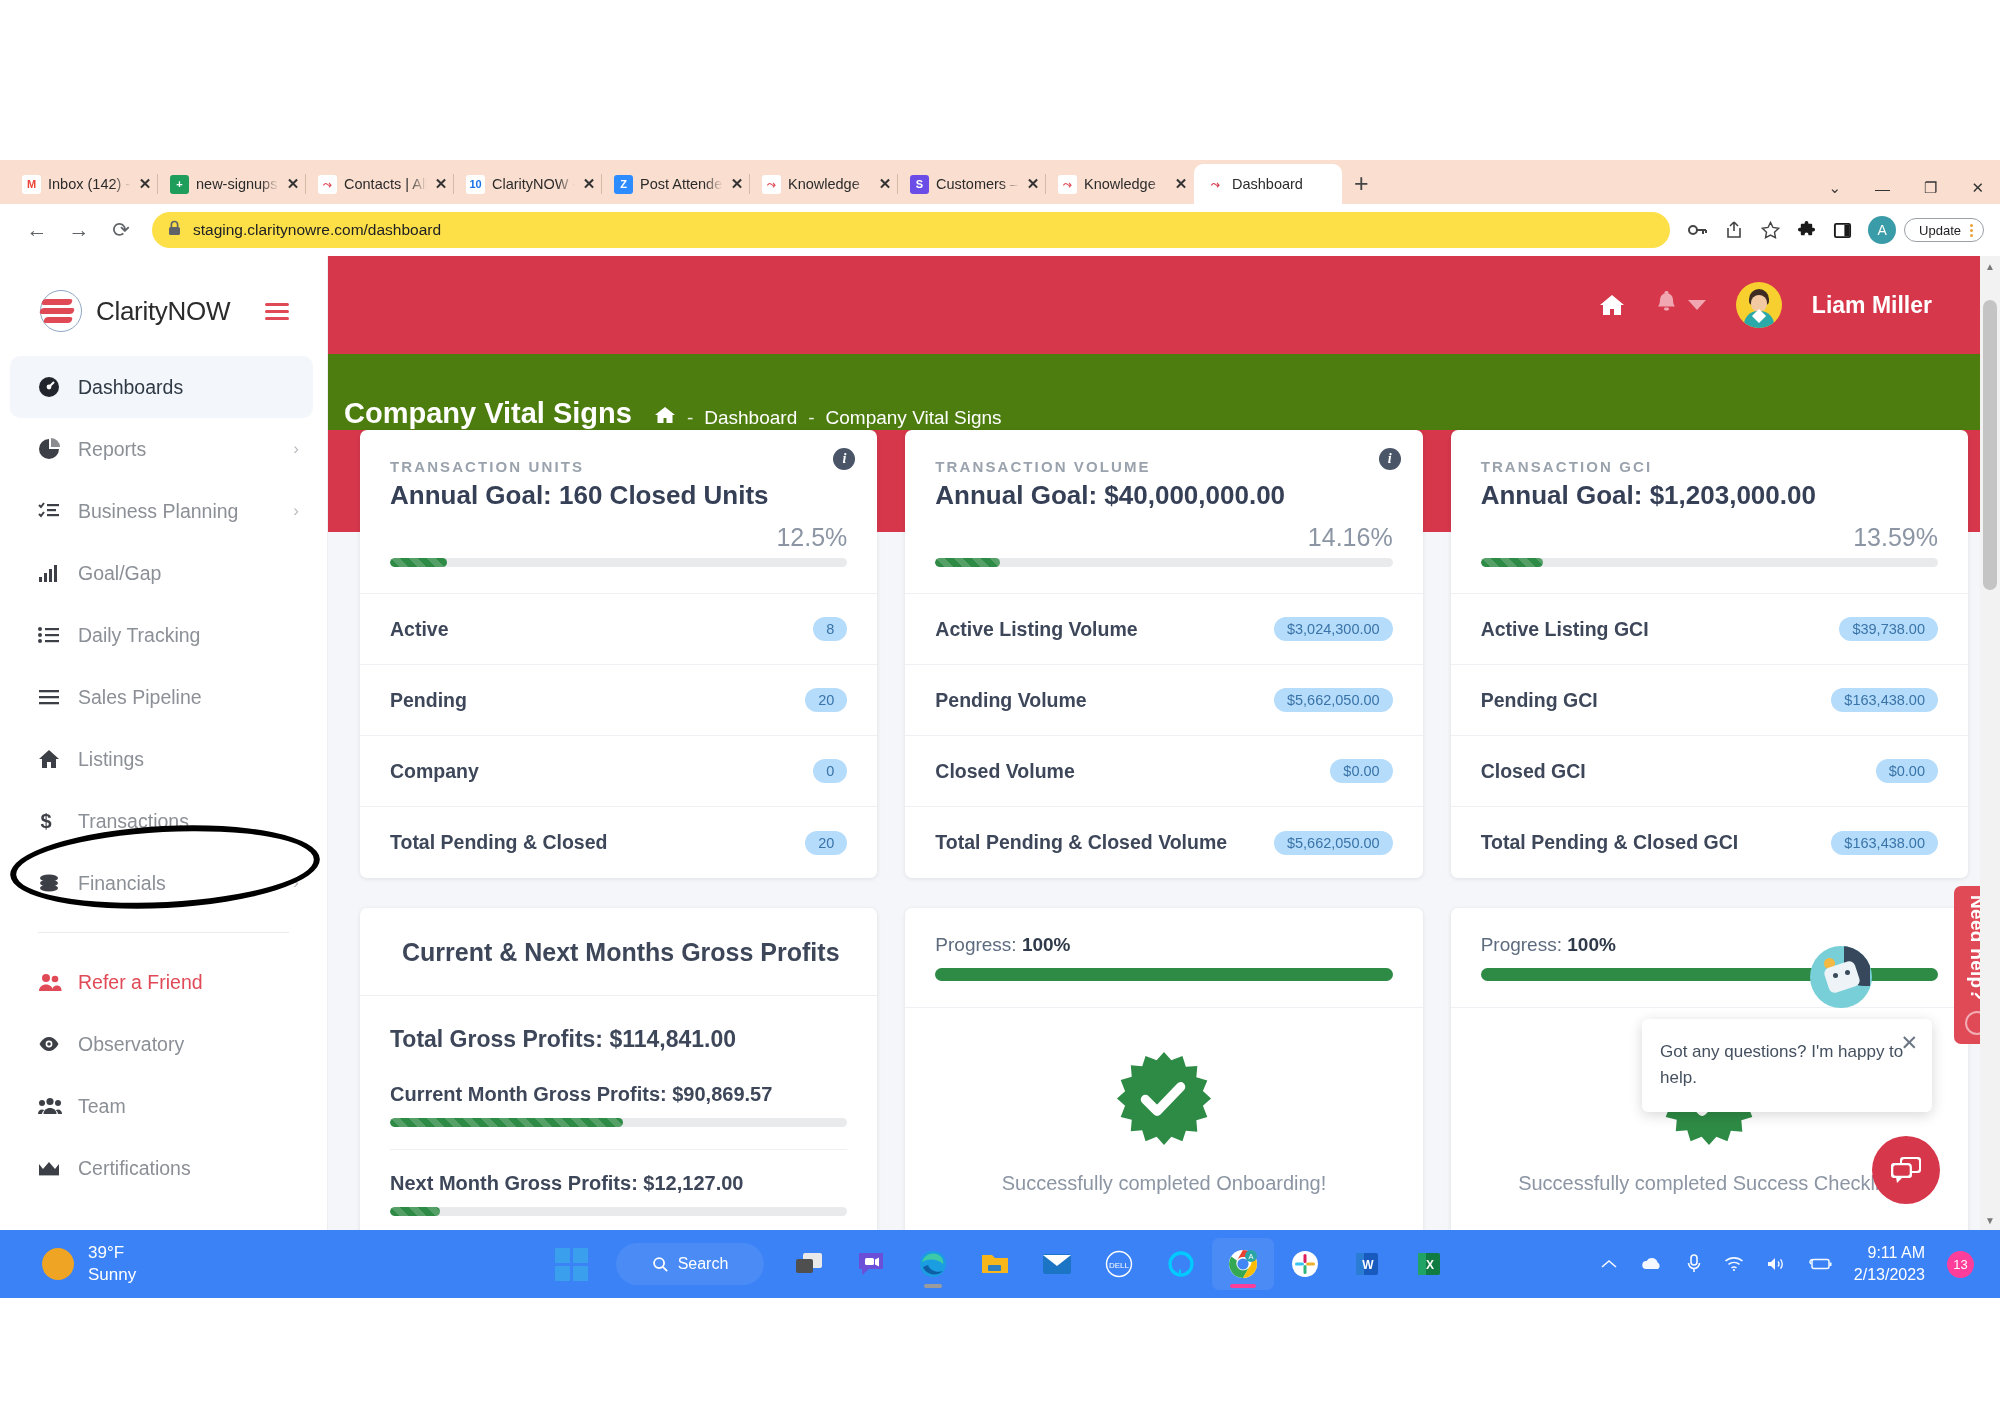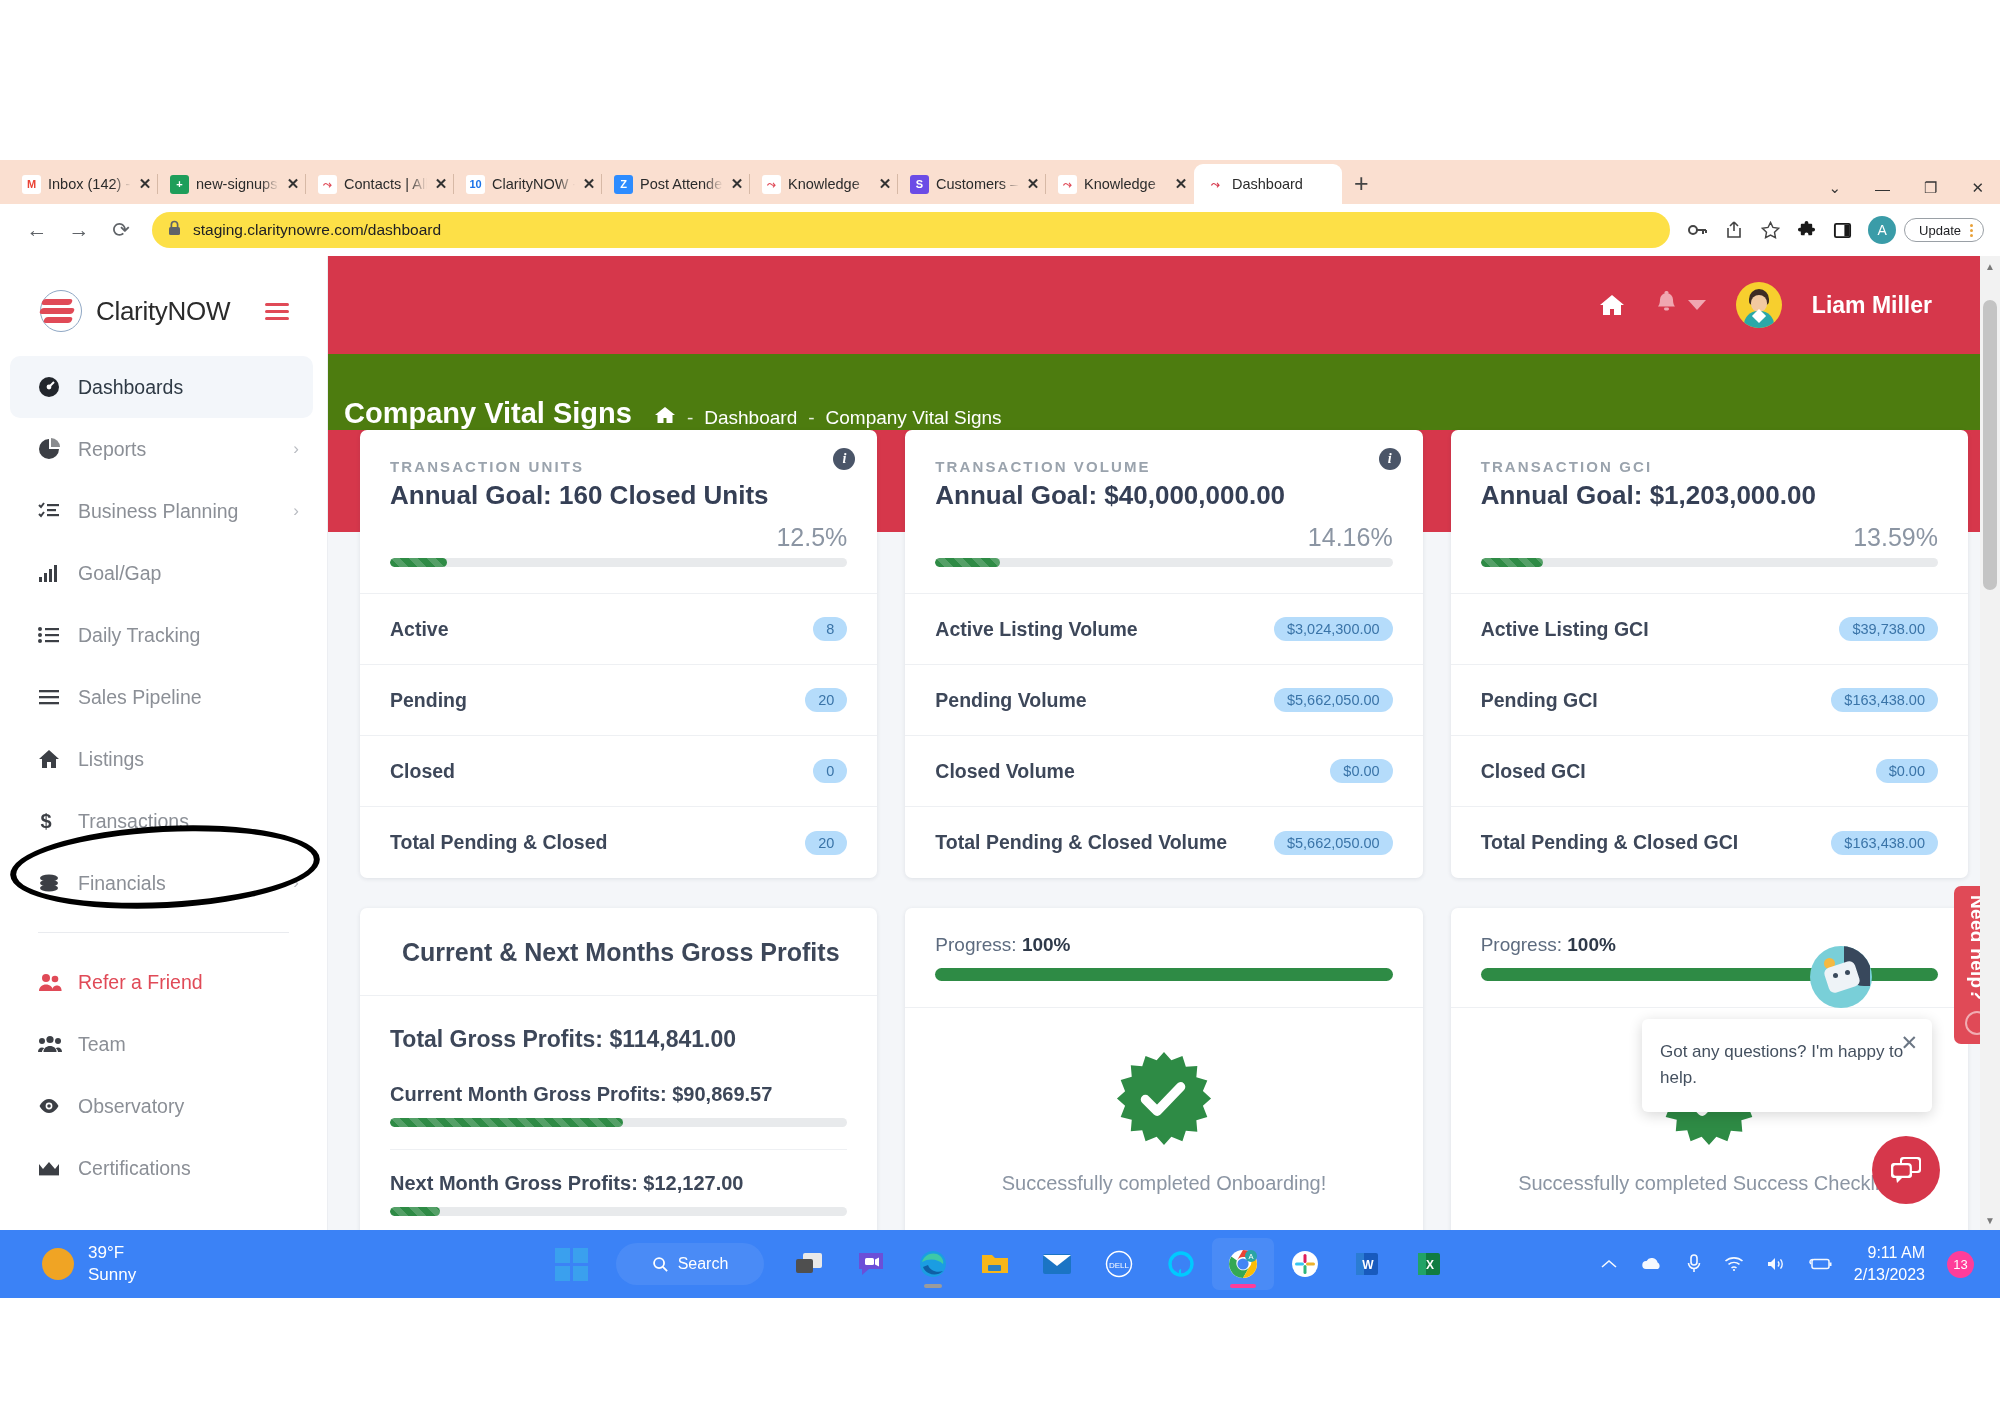--- a/index.html
+++ b/index.html
@@ -422,40 +422,40 @@
                   <circle cx="8" cy="5" r="4" fill="currentColor"></circle>
                   <circle cx="17" cy="6" r="3.3" fill="currentColor"></circle>
                   <path d="M1 18c0-4 3.2-6.5 7-6.5s7 2.5 7 6.5z" fill="currentColor"></path>
                   <path d="M14 18c0-3.3 2.2-5.4 5-5.4s4.6 2.1 4.6 5.4z" fill="currentColor"></path>
                 </svg>
               </span>
               <span>Refer a Friend</span>
             </div>
             <div class="navitem">
               <span class="ni-icon">
+                <svg width="22" height="16" viewBox="0 0 22 16">
+                  <path d="M11 1C5 1 1.5 8 1.5 8S5 15 11 15s9.5-7 9.5-7S17 1 11 1z" fill="currentColor"></path>
+                  <circle cx="11" cy="8" r="3.4" fill="#fff"></circle>
+                  <circle cx="11" cy="8" r="1.8" fill="currentColor"></circle>
+                </svg>
+              </span>
+              <span>Observatory</span>
+            </div>
+            <div class="navitem">
+              <span class="ni-icon">
                 <svg width="24" height="18" viewBox="0 0 24 18">
                   <circle cx="12" cy="4.5" r="3.6" fill="currentColor"></circle>
                   <circle cx="4" cy="6" r="3" fill="currentColor"></circle>
                   <circle cx="20" cy="6" r="3" fill="currentColor"></circle>
                   <path d="M5.5 17c0-3.6 2.9-5.9 6.5-5.9s6.5 2.3 6.5 5.9z" fill="currentColor"></path>
                   <path d="M0 17c0-2.8 1.8-4.5 4-4.5 .9 0 1.7.2 2.4.7C4.9 14.2 4 15.5 4 17z" fill="currentColor"></path>
                   <path d="M24 17c0-2.8-1.8-4.5-4-4.5-.9 0-1.7.2-2.4.7 1.5 1 2.4 2.3 2.4 3.8z" fill="currentColor"></path>
                 </svg>
               </span>
               <span>Team</span>
-            </div>
-            <div class="navitem">
-              <span class="ni-icon">
-                <svg width="22" height="16" viewBox="0 0 22 16">
-                  <path d="M11 1C5 1 1.5 8 1.5 8S5 15 11 15s9.5-7 9.5-7S17 1 11 1z" fill="currentColor"></path>
-                  <circle cx="11" cy="8" r="3.4" fill="#fff"></circle>
-                  <circle cx="11" cy="8" r="1.8" fill="currentColor"></circle>
-                </svg>
-              </span>
-              <span>Observatory</span>
             </div>
             <div class="navitem">
               <span class="ni-icon">
                 <svg width="22" height="16" viewBox="0 0 22 16">
                   <path d="M1 4l4 5 6-7 6 7 4-5v9H1z" fill="currentColor"></path>
                   <rect x="1" y="13" width="20" height="2.4" fill="currentColor"></rect>
                 </svg>
               </span>
               <span>Certifications</span>
             </div>
@@ -521,21 +521,21 @@
                 </div>
                 <div class="kv">
                   <span class="kv-label">Active</span>
                   <span class="badge">8</span>
                 </div>
                 <div class="kv">
                   <span class="kv-label">Pending</span>
                   <span class="badge">20</span>
                 </div>
                 <div class="kv">
-                  <span class="kv-label">Closed</span>
+                  <span class="kv-label">Company</span>
                   <span class="badge">0</span>
                 </div>
                 <div class="kv">
                   <span class="kv-label">Total Pending &amp; Closed</span>
                   <span class="badge">20</span>
                 </div>
               </div>
               <div class="card">
                 <div class="card-head">
                   <span class="info-dot">i</span>

